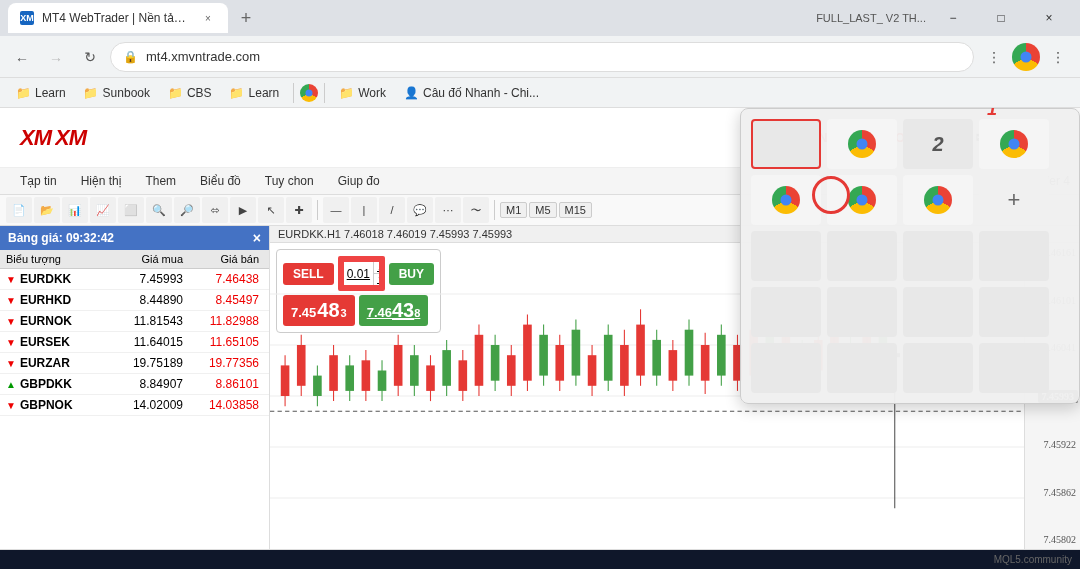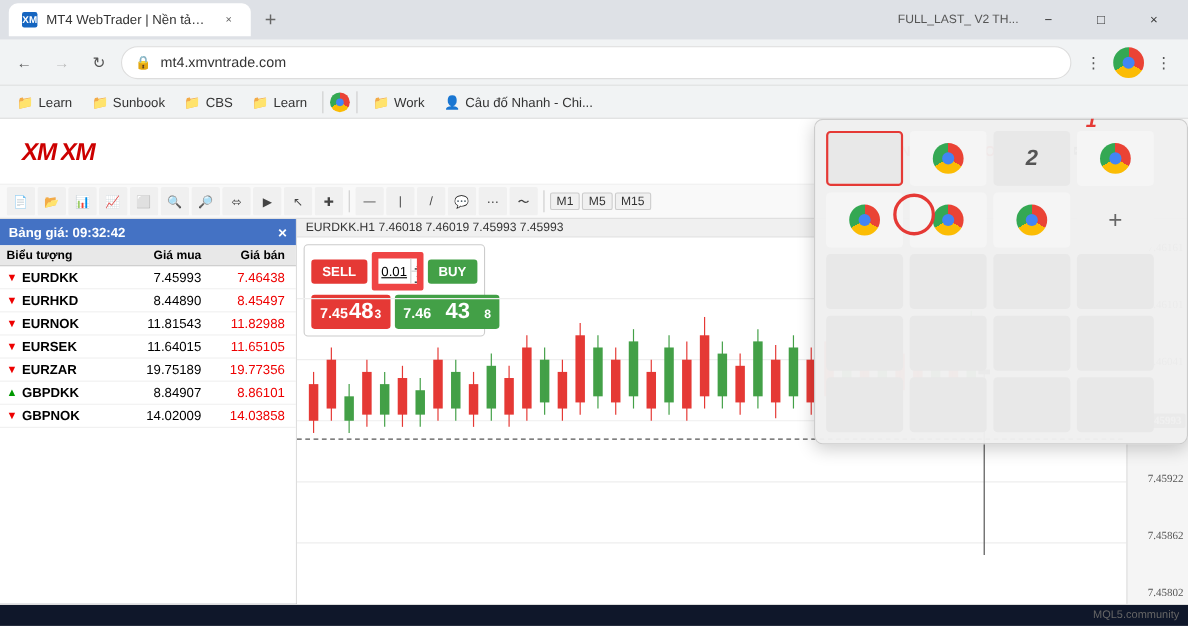--- a/index.html
+++ b/index.html
@@ -232,21 +232,21 @@
       font-weight: 600;
       display: flex;
       justify-content: space-between;
       align-items: center;
     }
     .mw-header .close-x { cursor: pointer; font-size: 14px; }
     .mw-col-headers {
       display: flex;
       background: #e8e8e8;
       padding: 3px 6px;
-      font-weight: 700;
+      font-weight: 400;
       font-size: 11px;
       border-bottom: 1px solid #ccc;
     }
     .mw-col-symbol { flex: 1; }
     .mw-col-buy { width: 80px; text-align: right; }
     .mw-col-sell { width: 80px; text-align: right; padding-right: 4px; }
     .mw-row {
       display: flex;
       padding: 3px 6px;
       border-bottom: 1px solid #f0f0f0;
@@ -329,21 +329,22 @@
     }
     .tw-price-buy {
       background: #43a047;
       color: #fff;
       padding: 4px 8px;
       border-radius: 3px;
       font-size: 13px;
       font-weight: 600;
       display: flex;
       align-items: baseline;
-      gap: 13px;
+      gap: 0;
+      text-decoration: underline;
     }
     .tw-price-big { font-size: 20px; font-weight: 900; }
     .tw-price-sup { font-size: 11px; vertical-align: super; }
 
     
     .price-axis {
       position: absolute;
       top: 0; right: 0;
       width: 56px;
       background: #f5f5f5;
@@ -486,20 +487,32 @@
           <span style="color:#e00;font-size:16px;">⬤</span>
           <span>QUẢN LÝ TÀI KHOẢN</span>
         </div>
         <div class="xm-nav-btn contact">
           <span>✉</span>
           <span>LIÊN HỆ</span>
         </div>
       </div>
     </div>
 
+    <div class="xm-metatrader-bar">
+      <div class="mt-tabs">
+        <span class="mt-tab">Tạp tin</span>
+        <span class="mt-tab">Hiện thị</span>
+        <span class="mt-tab">Them</span>
+        <span class="mt-tab">Biểu đồ</span>
+        <span class="mt-tab">Tuy chon</span>
+        <span class="mt-tab">Giup đo</span>
+      </div>
+      <div style="flex:1"></div>
+      <span style="font-size:12px;color:#666;">MetaTrader 4</span>
+    </div>
 
     <div class="mt-toolbar">
       <div class="mt-tool-btn">📄</div>
       <div class="mt-tool-btn">📂</div>
       <div class="mt-tool-btn">📊</div>
       <div class="mt-tool-btn">📈</div>
       <div class="mt-tool-btn">⬜</div>
       <div class="mt-tool-btn">🔍</div>
       <div class="mt-tool-btn">🔎</div>
       <div class="mt-tool-btn">⬄</div>

